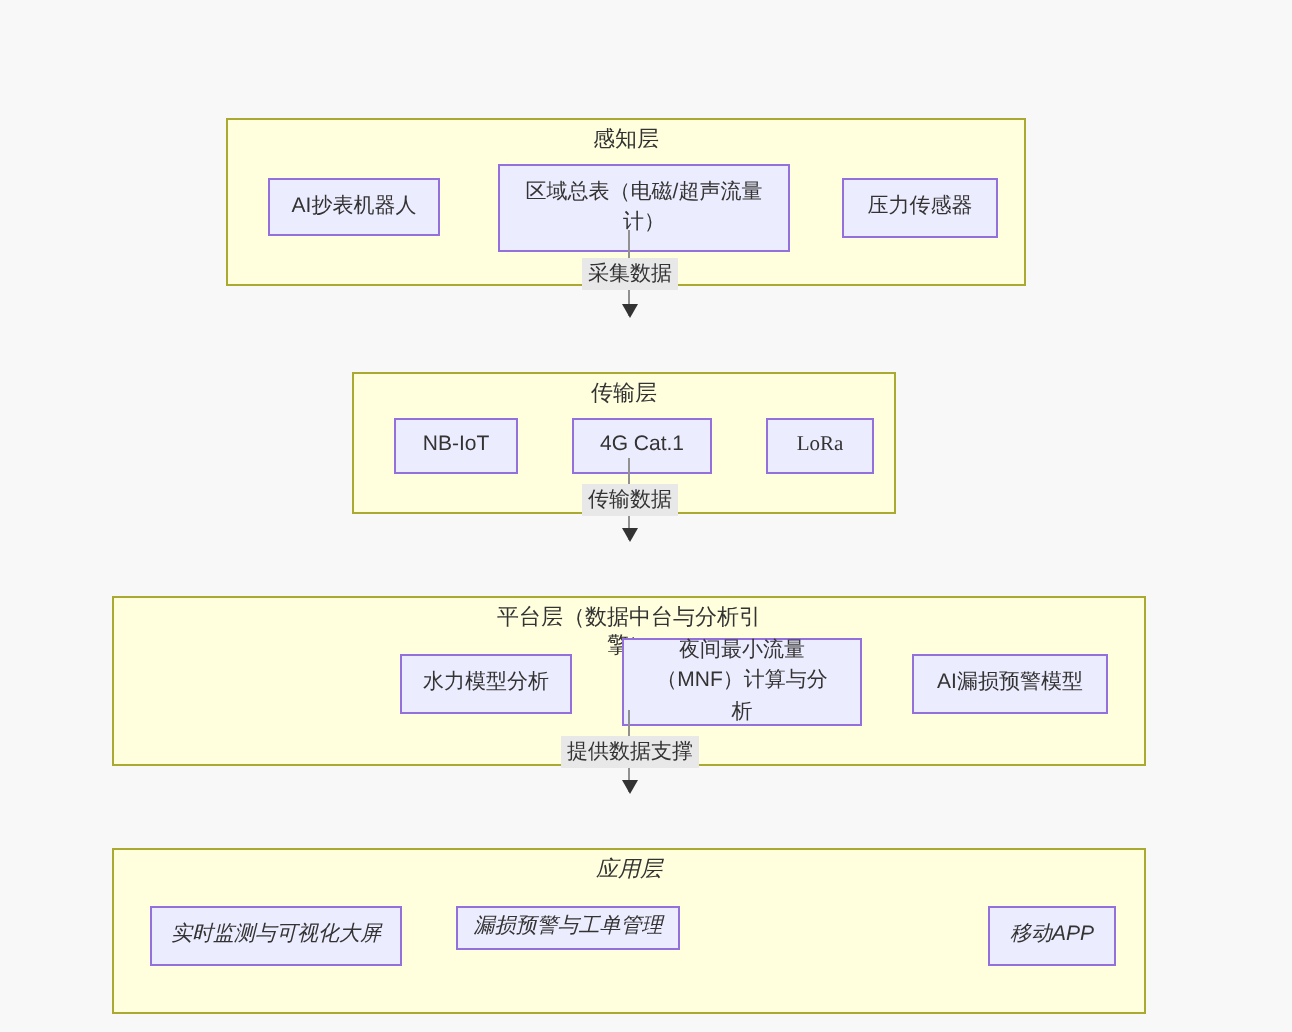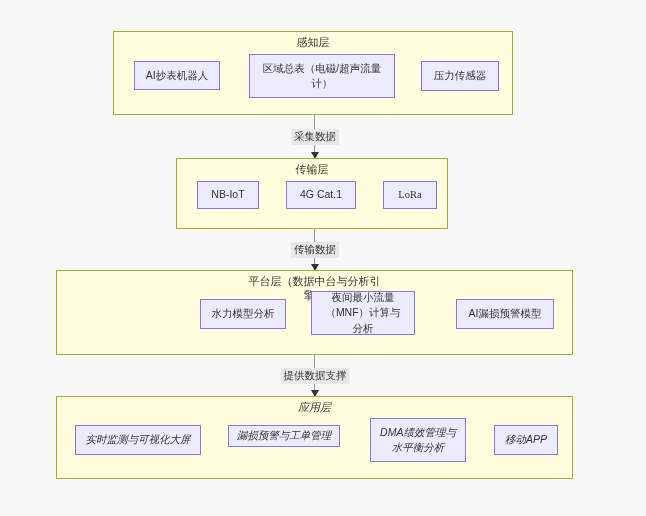--- a/index.html
+++ b/index.html
@@ -21,20 +21,21 @@
     height: 516px;
     background: var(--background);
     font-family: "Liberation Sans", sans-serif;
     color: var(--text);
     overflow: hidden;
   }
   .layer {
     position: absolute;
     background: var(--layer-fill);
     border: 1px solid var(--layer-border);
+    margin-top: 28px;
   }
   .layer-title {
     padding-top: 4px;
     font-size: 11px;
     text-align: center;
     color: var(--text);
     margin: 0 auto;
     line-height: 1.25;
   }
   .layer-title.wrap { max-width: 136px; }
@@ -104,30 +105,29 @@
   </div>
 
   <div class="edge" style="left:314px; top:229px; height:41px;">
     <div class="arrowhead"></div>
     <div class="edge-label">传输数据</div>
   </div>
 
   <div class="layer" style="left:56px; top:270px; width:517px; height:85px;">
     <div class="layer-title wrap">平台层（数据中台与分析引擎）</div>
     <div class="node" style="left:143px; top:28px; width:86px; height:30px;">水力模型分析</div>
-    <div class="node pad-wide" style="left:254px; top:20px; width:104px; height:44px;">夜间最小流量（MNF）计算与分析</div>
+    <div class="node pad-wide" style="left:254px; top:20px; width:120px; height:44px;">夜间最小流量（MNF）计算与分析</div>
     <div class="node" style="left:399px; top:28px; width:98px; height:30px;">AI漏损预警模型</div>
   </div>
 
   <div class="edge" style="left:314px; top:355px; height:41px;">
     <div class="arrowhead"></div>
     <div class="edge-label">提供数据支撑</div>
   </div>
 
   <div class="layer" style="left:56px; top:396px; width:517px; height:83px;font-style:italic;">
     <div class="layer-title">应用层</div>
     <div class="node" style="left:18px; top:28px; width:126px; height:30px;">实时监测与可视化大屏</div>
     <div class="node" style="left:171px; top:28px; width:112px; height:22px;">漏损预警与工单管理</div>
-    <div class="node" style="left:313px; top:21px; width:96px; height:44px;">DMA绩效管理与水平衡分析</div>
     <div class="node" style="left:437px; top:28px; width:64px; height:30px;">移动APP</div>
   </div>
 
 </div>
 
 </body></html>

